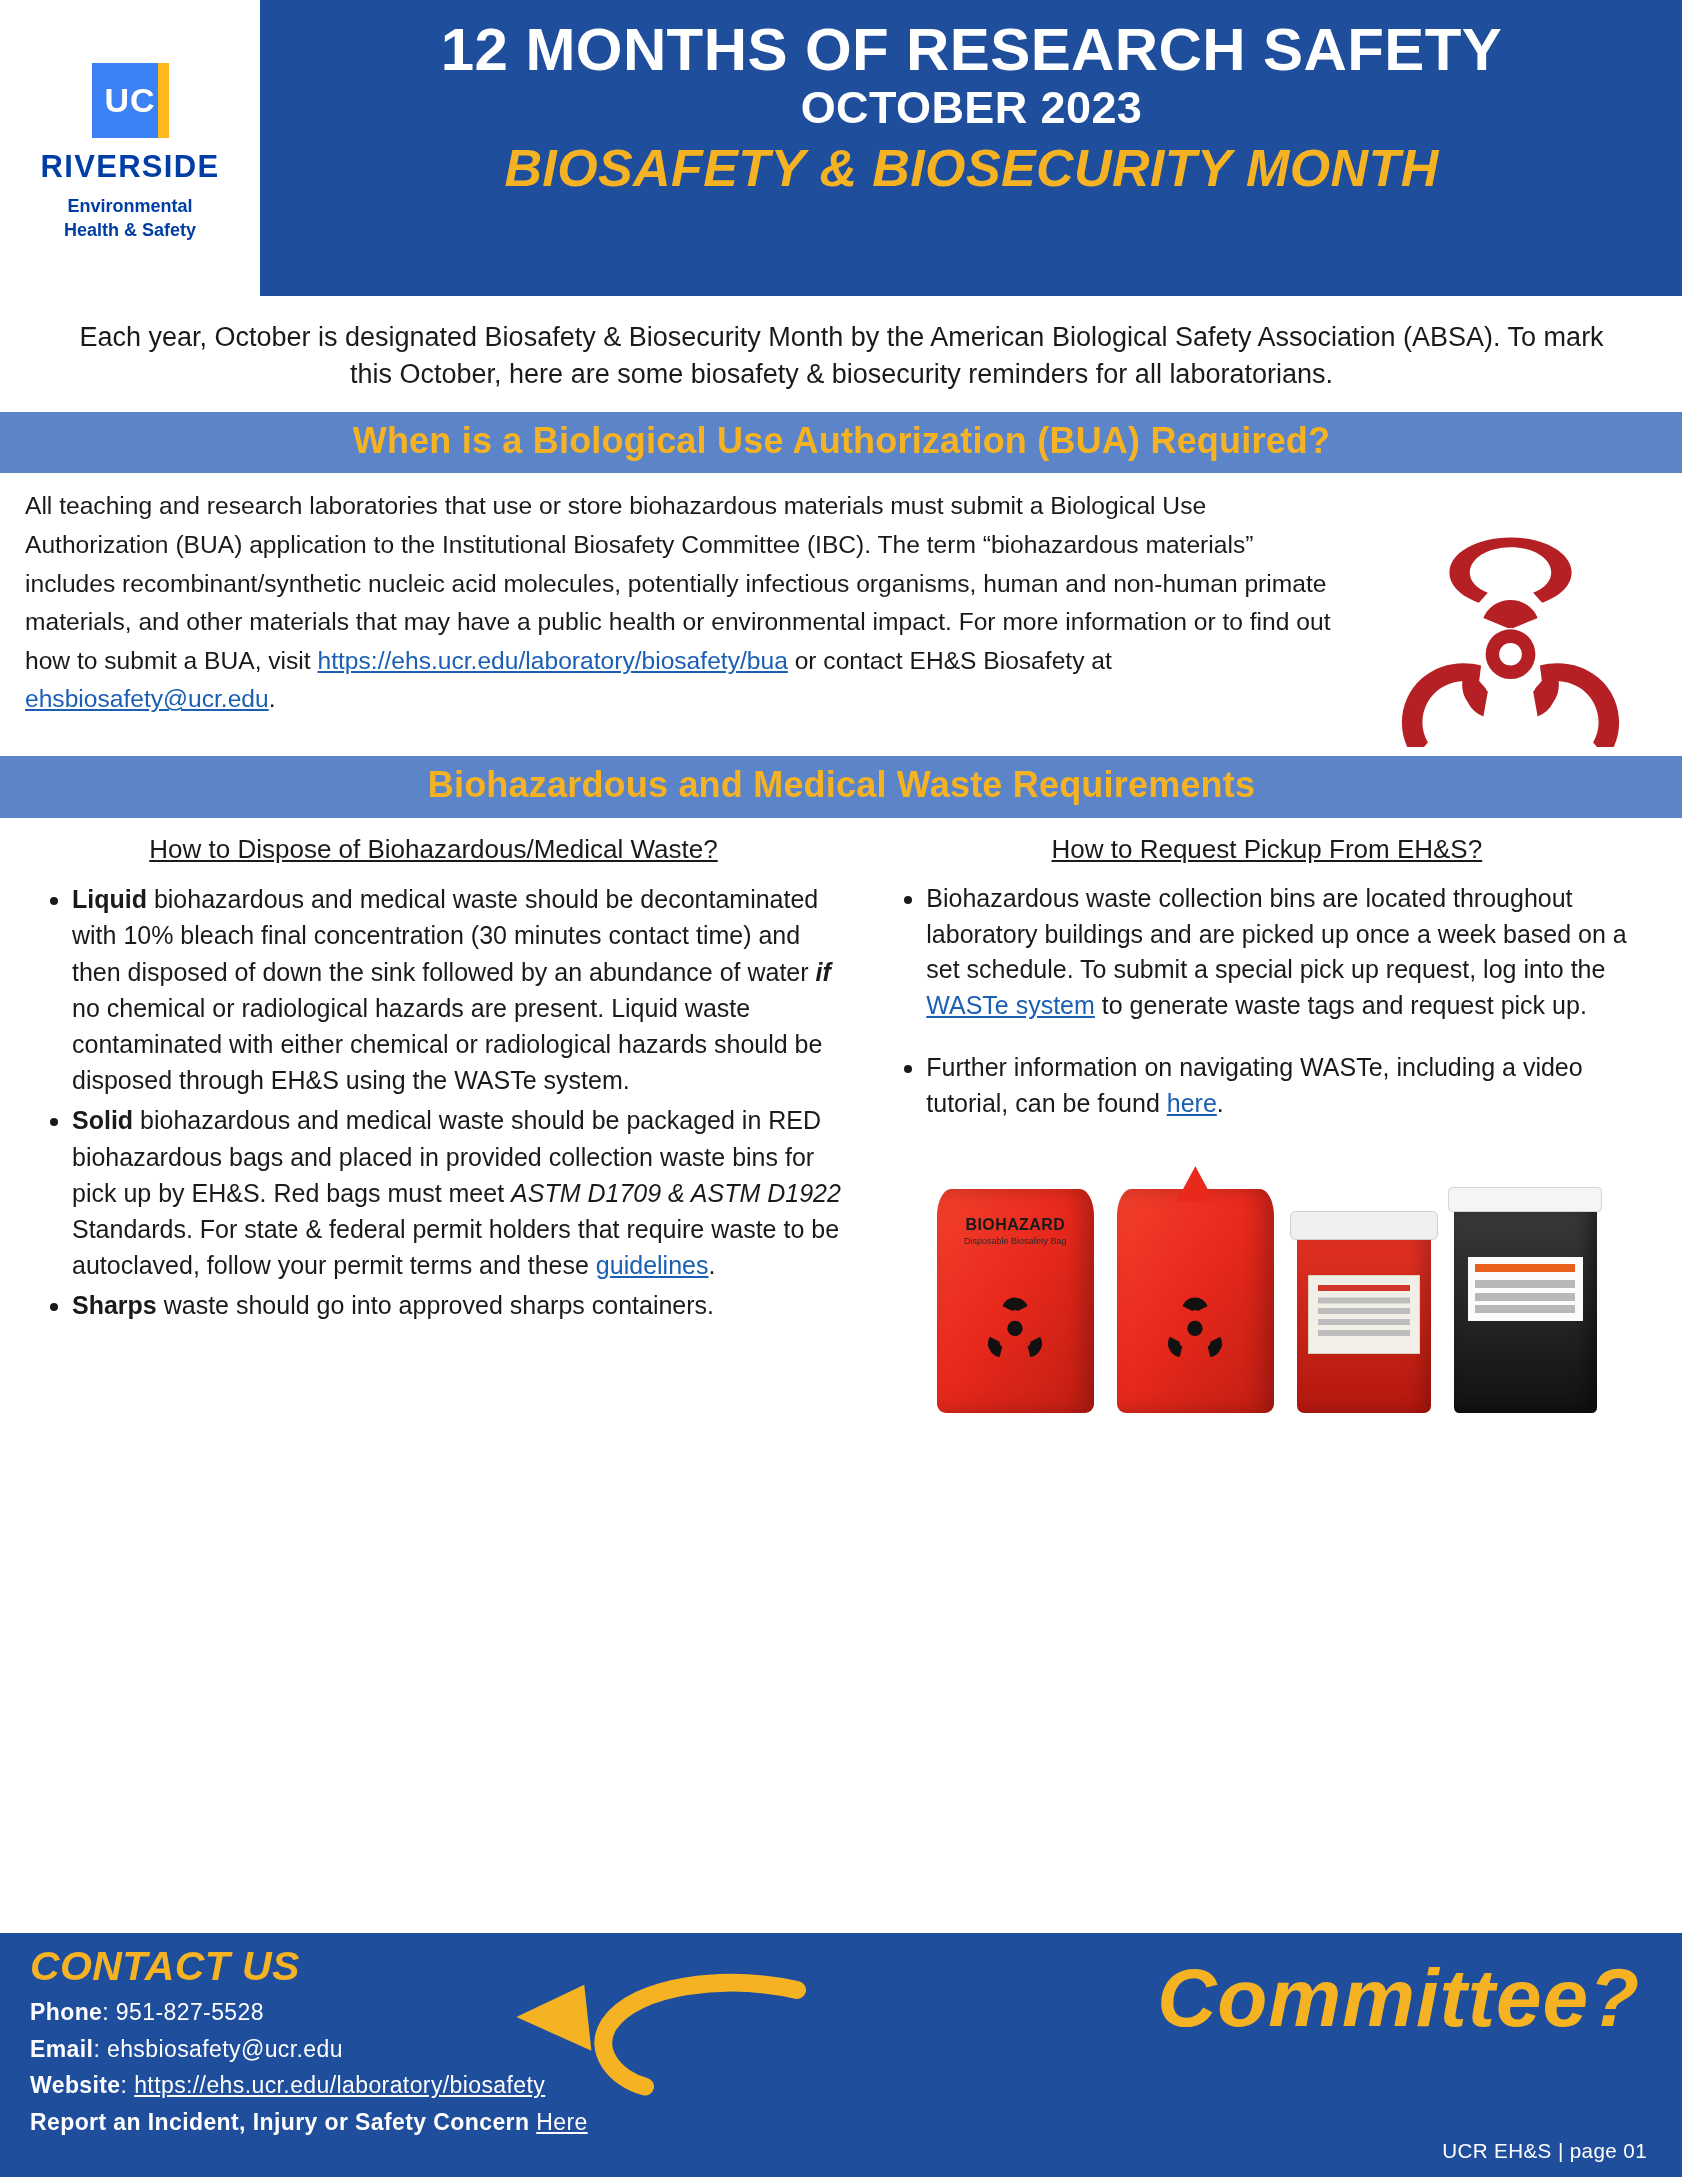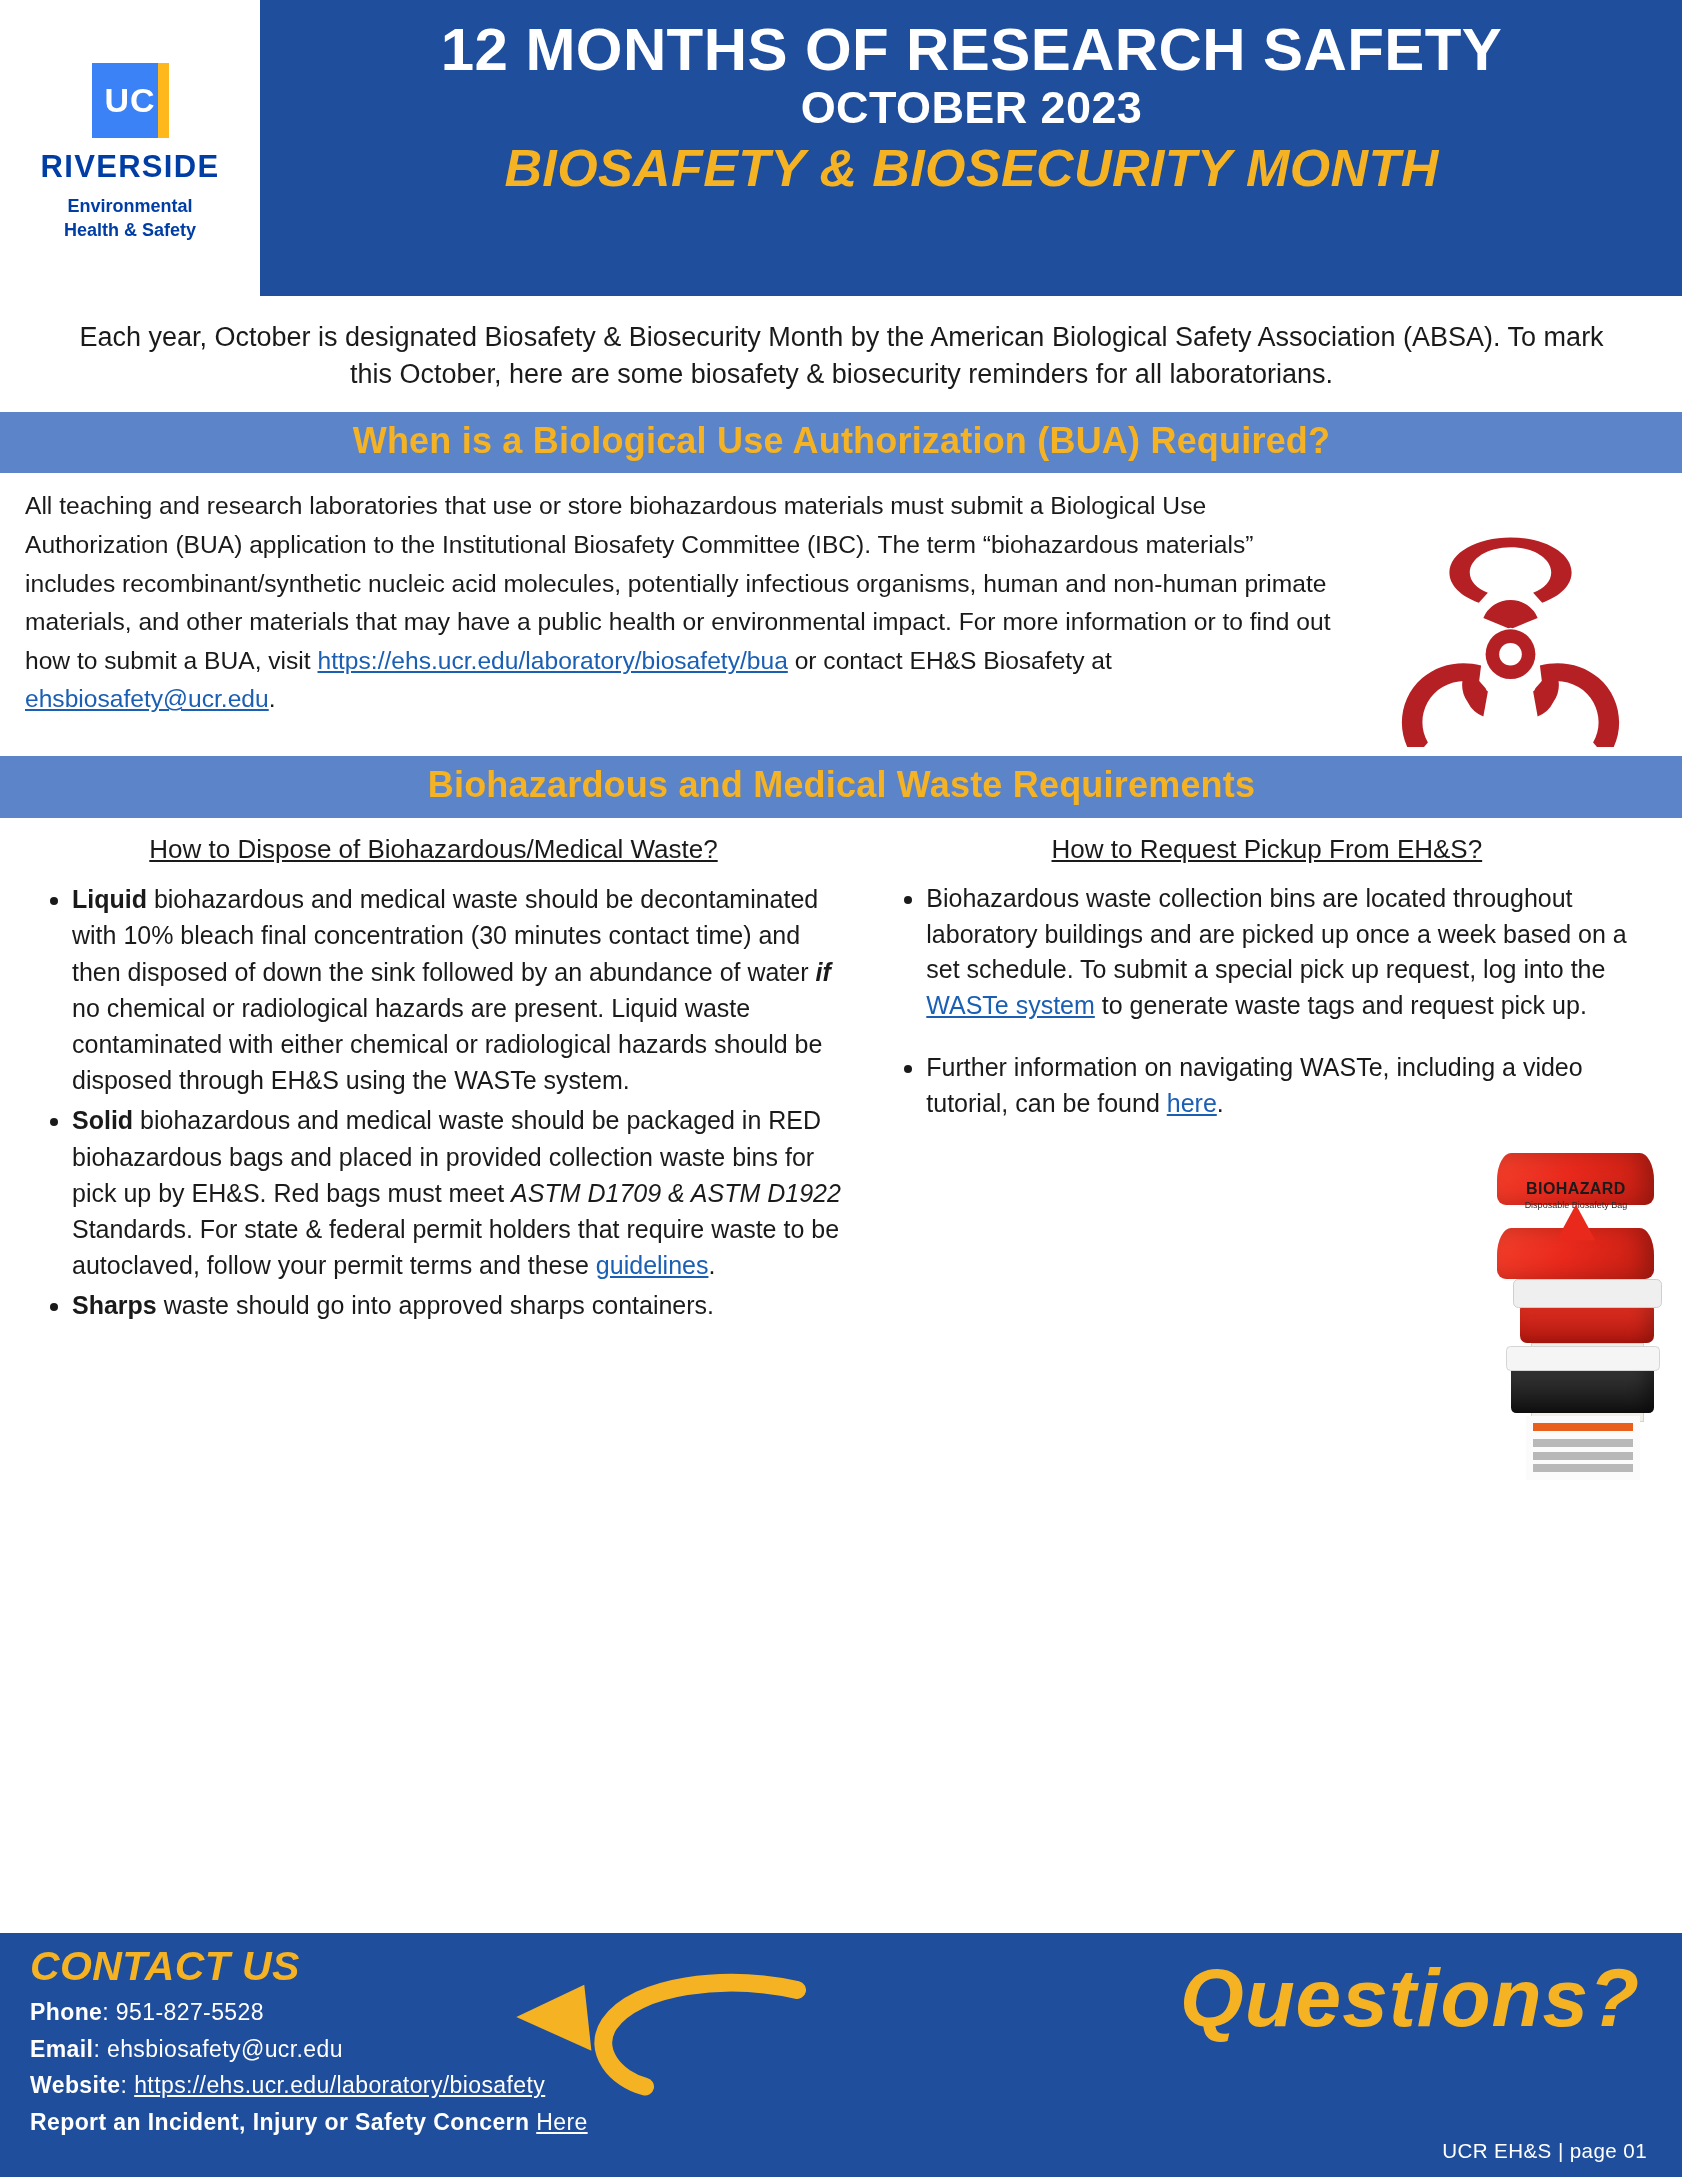--- a/index.html
+++ b/index.html
@@ -178,21 +178,20 @@
   i { font-style: italic; }
 
   
   .waste-images {
     display: flex;
     align-items: flex-end;
     justify-content: center;
     gap: 23px;
     margin-top: 32px;
     height: 260px;
-    flex-direction: column;
   }
   .bag {
     width: 157px;
     height: 224px;
     background: linear-gradient(125deg,#f3402c 0%, #e8291c 45%, #c01d12 100%);
     border-radius: 14.3px 14.3px 9px 9px / 27px 27px 9px 9px;
     position: relative;
     box-shadow: inset -10.7px 0 19.7px rgba(0,0,0,.22);
   }
   .bag .bh-label {
@@ -464,18 +463,18 @@
       <b>Report an Incident, Injury or Safety Concern </b><a href="#">Here</a>
     </div>
 
     <div class="arrow-svg">
       <svg width="304" height="161" viewBox="0 0 340 180">
         <path d="M330 28 C250 10, 150 22, 120 66 C100 96, 128 128, 160 136" stroke="#F5B324" stroke-width="20" fill="none" stroke-linecap="round"></path>
         <path d="M92 22 L16 58 L100 96 Z" fill="#F5B324"></path>
       </svg>
     </div>
 
-    <div class="questions">Questions?</div>
+    <div class="questions">Committee?</div>
     <div class="page-num">UCR EH&amp;S | page 01</div>
   </div>
 
 </div>
 
 
 </body></html>

